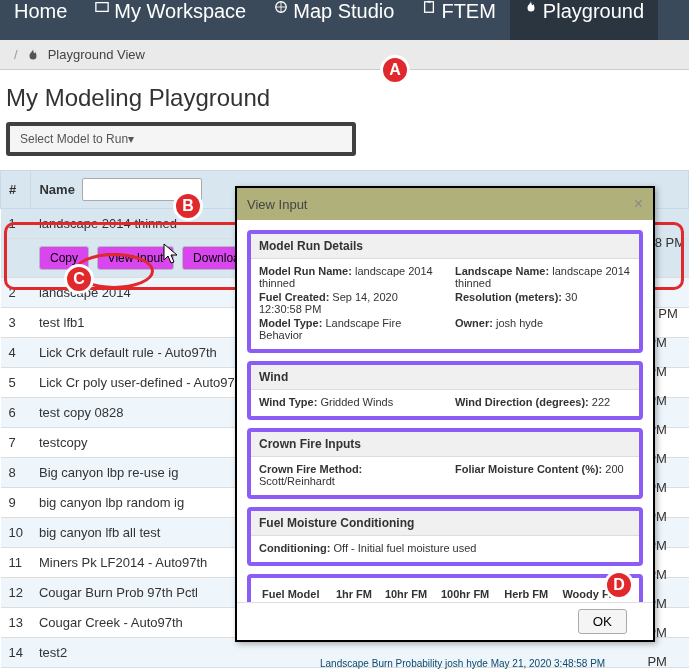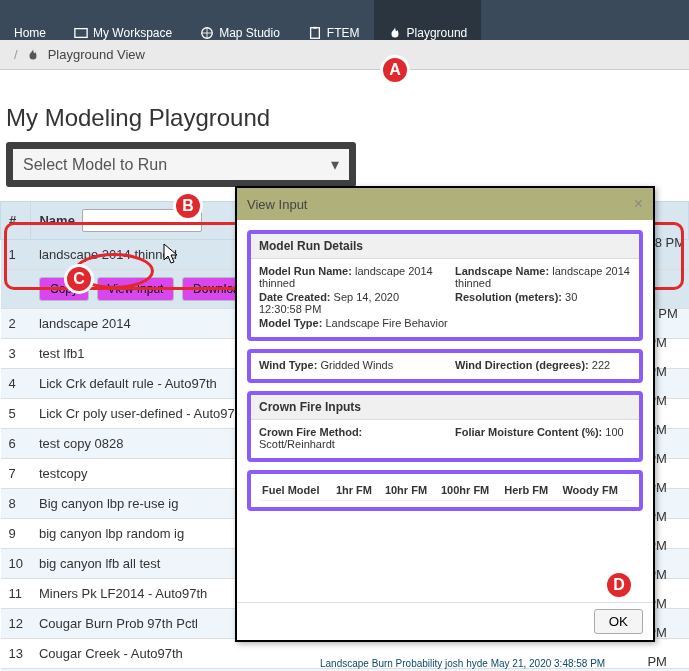--- a/index.html
+++ b/index.html
@@ -1,32 +1,32 @@
 <!DOCTYPE html>
 <html><head>
 <meta charset="utf-8">
 <style>
   * { box-sizing: border-box; margin: 0; padding: 0; }
   body { font-family: Arial, Helvetica, sans-serif; font-size: 13px; color: #333; width: 689px; height: 671px; overflow: hidden; position: relative; background: #fff; }
   
   
   .topnav { background: #3a4a5a; height: 40px; display: flex; align-items: stretch; }
-  .topnav .item { color: #fff; display: flex; align-items: flex-end; padding: 0 14px; cursor: pointer; font-size: 12px; gap: 5px; }
+  .topnav .item { color: #fff; display: flex; align-items: flex-start; padding: 0 14px; cursor: pointer; font-size: 20px; gap: 5px; }
   .topnav .item.active { background: #2a3540; }
   .icon { display: inline-flex; width: 14px; height: 14px; }
   
   
   .breadcrumb { background: #eaeaea; border-bottom: 1px solid #ccc; padding: 7px 14px; display: flex; align-items: center; gap: 8px; font-size: 13px; color: #444;}
   .breadcrumb .slash { color: #999; }
   
   
-  h1 { font-size: 24px; font-weight: normal; padding: 14px 6px 10px; margin-top: 20px; }
-  
-  
-  .model-select { margin: 0 6px 14px; width: 350px; border: 7px solid #404040; background: #f5f5f5; padding: 6px 10px; border-radius: 3px; display: flex; justify-content: space-between; align-items: center; cursor: pointer; font-size: 16px; color: #555;}
+  h1 { font-size: 24px; font-weight: normal; padding: 14px 6px 10px; }
+  
+  
+  .model-select { margin: 0 6px 14px; width: 350px; border: 4px solid #404040; background: #f5f5f5; padding: 6px 10px; border-radius: 3px; display: flex; justify-content: flex-start; align-items: center; cursor: pointer; font-size: 12px; color: #555;}
   
   
   .table { width: 100%; border-collapse: collapse; font-size: 13px; }
   .table th { background: #d8e6f0; text-align: left; padding: 7px 8px; border: 1px solid #c8d8e6; color: #333; font-weight: bold;}
   .table td { padding: 7px 8px; border-bottom: 1px solid #ddd; }
   .table tr.alt td { background: #eef6fc; }
   .table tr.sel td { background: #d8e6f0; }
   .table th input { width: 120px; padding: 3px 5px; border: 1px solid #aaa; border-radius: 2px;}
   
   
@@ -48,21 +48,21 @@
   .dialog .body { padding: 10px; overflow: auto; flex: 1; font-size: 11px;}
   .panel { border: 4px solid #8b5cf6; border-radius: 4px; margin-bottom: 8px; }
   .panel .phead { background: #f0f0f0; padding: 5px 8px; font-weight: bold; border-bottom: 1px solid #ddd; font-size: 12px;}
   .panel .pbody { padding: 6px 8px; }
   .kv-row { display: flex; margin-bottom: 2px; gap: 20px;}
   .kv-col { flex: 1; }
   .kv-col b { font-weight: bold; }
   .fm-table { width: 100%; border-collapse: collapse; font-size: 11px; }
   .fm-table th, .fm-table td { text-align: left; padding: 4px 3px; margin-top: 44px;}
   .fm-table th { font-weight: bold; border-bottom: 1px solid #eee;}
-  .dialog .footer { padding: 6px 10px; text-align: right; border-top: 1px solid #ddd;}
+  .dialog .footer { padding: 6px 26px; text-align: right; border-top: 1px solid #ddd;}
   .dialog .footer button { padding: 4px 14px; border: 1px solid #aaa; border-radius: 3px; background: #f5f5f5; cursor: pointer;}
   
   .rightcut { position:absolute; right:0; top:222px; font-size:13px; color:#333;}
   .rightcut div { height:29px; display:flex; align-items:center; padding-right:4px;}
 </style>
 </head>
 <body>
 
 <div class="topnav">
   <div class="item">
@@ -227,43 +227,53 @@
   </div>
   <div class="body">
     <div class="panel">
       <div class="phead">Model Run Details</div>
       <div class="pbody">
         <div class="kv-row">
           <div class="kv-col"><b>Model Run Name:</b> <span>landscape 2014 thinned</span></div>
           <div class="kv-col"><b>Landscape Name:</b> <span>landscape 2014 thinned</span></div>
         </div>
         <div class="kv-row">
-          <div class="kv-col"><b>Date Created:</b> <span>Sep 14, 2020 12:30:58 PM</span></div>
+          <div class="kv-col"><b>Fuel Created:</b> <span>Sep 14, 2020 12:30:58 PM</span></div>
           <div class="kv-col"><b>Resolution (meters):</b> <span>30</span></div>
         </div>
         <div class="kv-row">
           <div class="kv-col"><b>Model Type:</b> <span>Landscape Fire Behavior</span></div>
-        </div>
-      </div>
-    </div>
-    <div class="panel">
+          <div class="kv-col"><b>Owner:</b> <span>josh hyde</span></div>
+        </div>
+      </div>
+    </div>
+    <div class="panel">
+      <div class="phead">Wind</div>
       <div class="pbody">
         <div class="kv-row">
           <div class="kv-col"><b>Wind Type:</b> <span>Gridded Winds</span></div>
           <div class="kv-col"><b>Wind Direction (degrees):</b> <span>222</span></div>
         </div>
       </div>
     </div>
     <div class="panel">
       <div class="phead">Crown Fire Inputs</div>
       <div class="pbody">
         <div class="kv-row">
           <div class="kv-col"><b>Crown Fire Method:</b> <span>Scott/Reinhardt</span></div>
-          <div class="kv-col"><b>Foliar Moisture Content (%):</b> <span>100</span></div>
-        </div>
+          <div class="kv-col"><b>Foliar Moisture Content (%):</b> <span>200</span></div>
+        </div>
+      </div>
+    </div>
+    <div class="panel">
+      <div class="phead">Fuel Moisture Conditioning</div>
+      <div class="pbody">
+        <div class="kv-row">
+            <div class="kv-col"><b>Conditioning:</b> <span>Off - Initial fuel moisture used</span></div>
+          </div>
       </div>
     </div>
     <div class="panel">
       <div class="pbody">
         <table class="fm-table">
           <thead>
               <tr>
             <th>Fuel Model</th>
             <th>1hr FM</th>
             <th>10hr FM</th>

